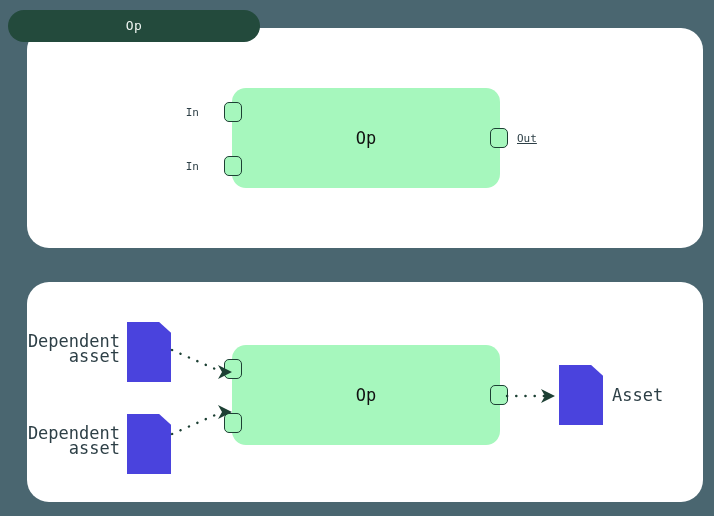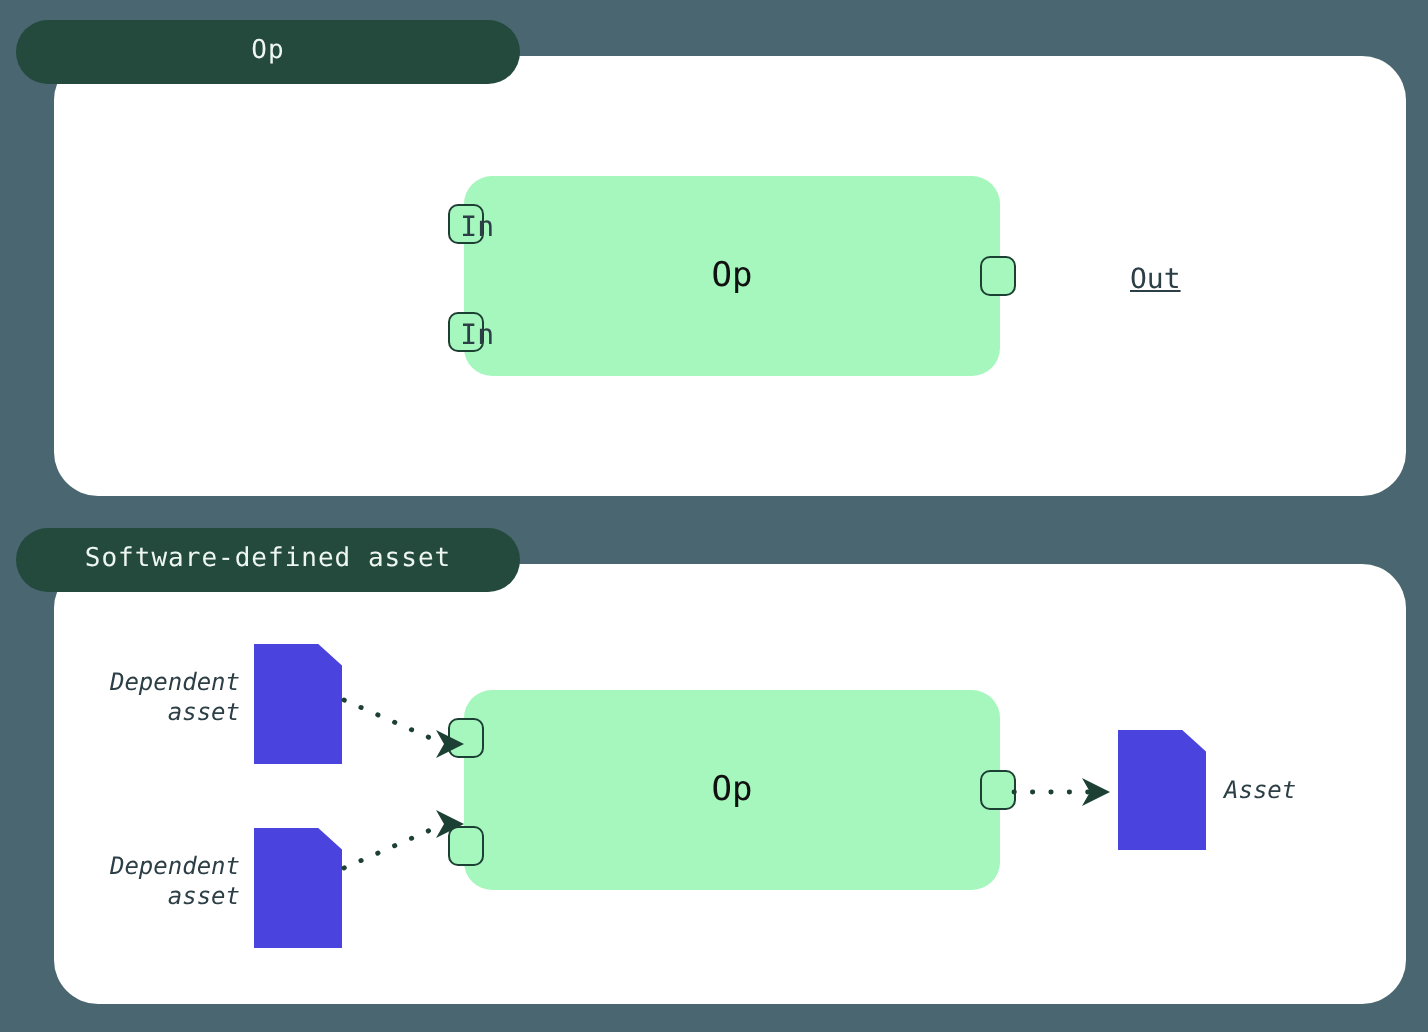--- a/index.html
+++ b/index.html
@@ -81,49 +81,47 @@
   }
   #port-in-1  { left: 224px; top: 102px; }
   #port-in-2  { left: 224px; top: 156px; }
   #port-out-1 { left: 490px; top: 128px; }
   #port-in-3  { left: 224px; top: 359px; }
   #port-in-4  { left: 224px; top: 413px; }
   #port-out-2 { left: 490px; top: 385px; }
 
   .port-label {
     position: absolute;
-    font-size: 14px;
+    font-size: 11px;
     color: #2d3f46;
     white-space: nowrap;
-    margin-left: 48px;
   }
   #label-in-1  { left: 199px; top: 106px; transform: translateX(-100%); }
   #label-in-2  { left: 199px; top: 160px; transform: translateX(-100%); }
   #label-out-1 { left: 517px; top: 132px; text-decoration: underline; }
 
   
   .asset-icon {
     position: absolute;
     width: 44px;
     height: 60px;
     background: #4a43dd;
     -webkit-clip-path: polygon(0 0, 73% 0, 100% 18%, 100% 100%, 0 100%);
     clip-path: polygon(0 0, 73% 0, 100% 18%, 100% 100%, 0 100%);
   }
   #asset-dep-1 { left: 127px; top: 322px; }
   #asset-dep-2 { left: 127px; top: 414px; }
   #asset-out   { left: 559px; top: 365px; }
 
   .asset-label {
     position: absolute;
-    font-size: 12px;
+    font-size: 17px;
     line-height: 15px;
     color: #2d3f46;
     white-space: pre;
-    font-style: italic;
   }
   #label-dep-1 { left: 120px; top: 334px; transform: translateX(-100%); text-align: right; }
   #label-dep-2 { left: 120px; top: 426px; transform: translateX(-100%); text-align: right; }
   #label-asset { left: 612px; top: 388px; }
 
   
   .connector {
     position: absolute;
     overflow: visible;
   }
@@ -146,21 +144,20 @@
   <div class="port" id="port-in-1"></div>
   <div class="port-label" id="label-in-1">In</div>
 
   <div class="port" id="port-in-2"></div>
   <div class="port-label" id="label-in-2">In</div>
 
   <div class="port" id="port-out-1"></div>
   <div class="port-label" id="label-out-1">Out</div>
 
   <div class="panel" id="panel-asset"></div>
-  <div class="tab" id="tab-asset">Software-defined asset</div>
 
   <div class="op-box" id="op-box-bottom">
     <div class="op-label">Op</div>
   </div>
 
   <div class="port" id="port-in-3"></div>
   <div class="port" id="port-in-4"></div>
   <div class="port" id="port-out-2"></div>
 
   <div class="asset-icon" id="asset-dep-1"></div>

